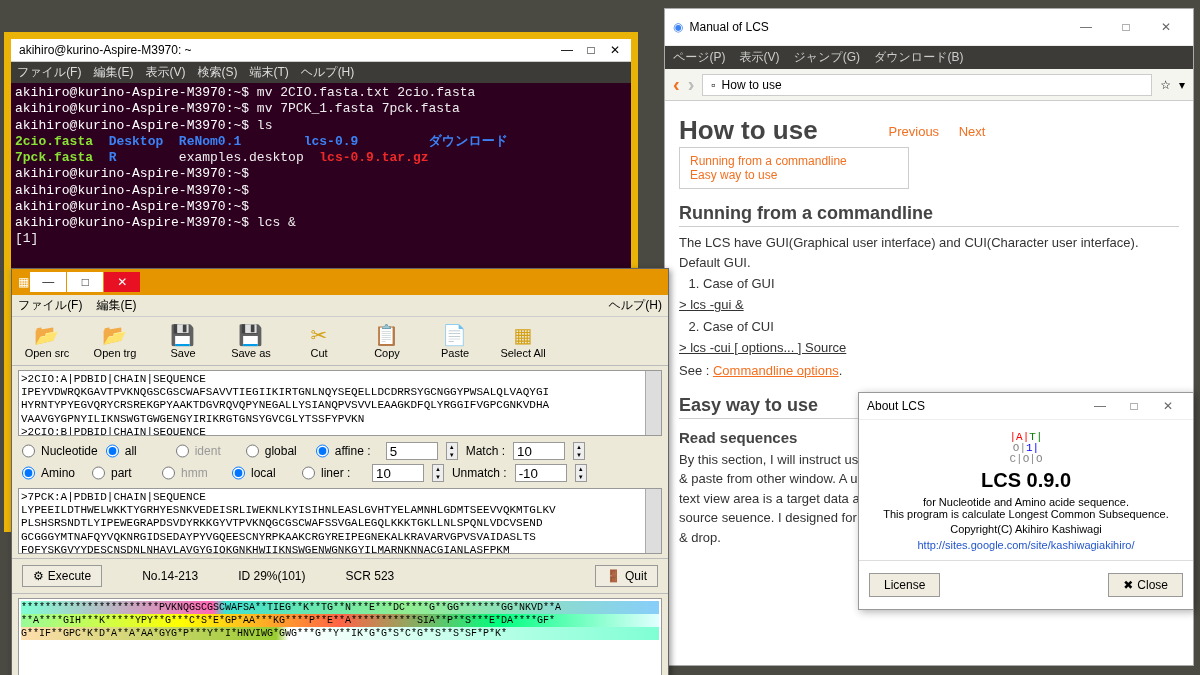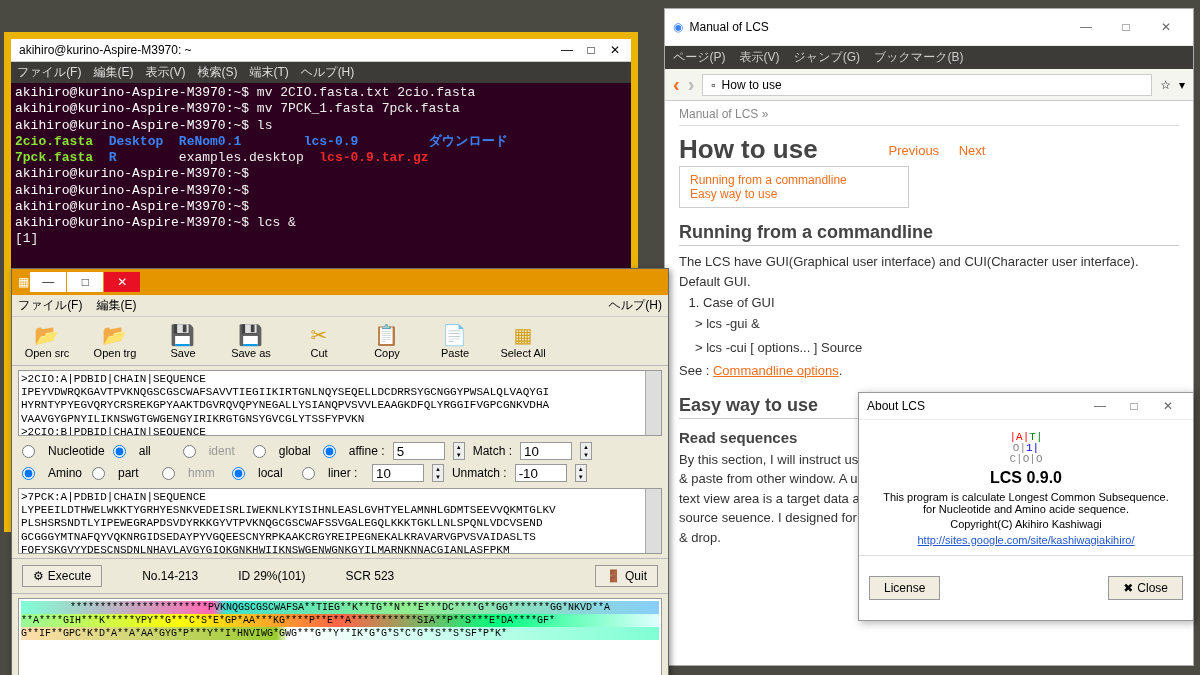--- a/index.html
+++ b/index.html
@@ -26,29 +26,29 @@
 .lcs-titlebar .winbtns span { width:36px; height:20px; background:#fff; color:#333; text-align:center; margin-left:1px; line-height:20px; cursor:pointer;}
 .lcs-titlebar .winbtns .close { background:#e81123; color:#fff;}
 .lcs-menubar { background:#ece9d8; padding:2px 6px; border-bottom:1px solid #ccc; display:flex; justify-content:space-between; font-size:12px;}
 .lcs-menubar .left { display:flex; gap:14px;}
 .lcs-toolbar { background:#ece9d8; padding:4px 6px; display:flex; gap:10px; border-bottom:1px solid #bbb;}
 .tool-btn { display:flex; flex-direction:column; align-items:center; width:58px; padding:2px; cursor:pointer; font-size:11px;}
 .tool-btn .ico { font-size:20px; color:#d4a015;}
 .seq-area { margin:4px 6px; border:1px solid #999; background:#fff; height:66px; overflow:hidden; font-family:"Courier New",monospace; font-size:11px; padding:2px; line-height:1.2; white-space:pre; position:relative;}
 .seq-area .scrollbar { position:absolute; right:0; top:0; width:16px; height:100%; background:#ddd; border-left:1px solid #aaa;}
 .options-row { display:flex; align-items:center; padding:2px 10px; gap:8px; font-size:12px;}
-.options-row label { display:flex; align-items:center; gap:13px; min-width:62px;}
+.options-row label { display:flex; gap:6px; min-width:62px;}
 .options-row input[type=radio] { margin:0;}
 .num-input { width:52px; height:18px; border:1px solid #999; padding:0 3px; background:#fff;}
 .spinbtns { display:inline-flex; flex-direction:column; border:1px solid #999; height:18px;}
 .spinbtns span { font-size:6px; line-height:8px; padding:0 2px; background:#eee; cursor:pointer;}
 .exec-row { display:flex; align-items:center; padding:6px 10px; gap:40px; border-top:1px solid #bbb; border-bottom:1px solid #bbb;}
 .btn { border:1px solid #999; background:#f0ede0; padding:3px 10px; cursor:pointer; display:inline-flex; align-items:center; gap:4px; font-size:12px;}
 .align-view { margin:4px 6px; background:#fff; border:1px solid #999; height:78px; overflow:hidden; font-family:"Courier New",monospace; font-size:10px; line-height:1.3; padding:2px;}
-.align-view .row1 { background: linear-gradient(90deg, #7fffd4 0%, #ff69b4 30%, #40e0d0 32%, #90ee90 60%, #87cefa 100%); text-align: center;}
+.align-view .row1 { background: linear-gradient(90deg, #7fffd4 0%, #ff69b4 30%, #40e0d0 32%, #90ee90 60%, #87cefa 100%);}
 .align-view .row2 { background: linear-gradient(90deg, #98fb98 0%, #ffff00 25%, #ff6347 50%, #00ff7f 75%, #e0ffff 100%);}
 .align-view .row3 { background: linear-gradient(90deg, #ffdead 0%, #9acd32 40%, #fff 42%, #7fffd4 100%);}
 
 
 .manual-win { position:absolute; left:664px; top:8px; width:530px; height:658px; background:#fff; border:1px solid #aaa;}
 .manual-titlebar { background:#fff; padding:6px 8px; display:flex; align-items:center; border-bottom:1px solid #eee;}
 .manual-titlebar .ico { color:#3b82f6; margin-right:6px;}
 .manual-titlebar .t { flex:1; font-size:12px;}
 .manual-titlebar .winbtns { display:flex; gap:2px;}
 .manual-titlebar .winbtns span { width:38px; height:24px; text-align:center; line-height:24px; cursor:pointer; color:#666;}
@@ -63,36 +63,36 @@
 .manual-body h1 { font-size:26px; color:#444; margin:8px 0;}
 .prev-next { text-align:center; margin-top:-30px; font-size:13px;}
 .prev-next a { color:#f37021; text-decoration:none; margin-left:16px;}
 .toc-box { border:1px solid #ccc; padding:6px 10px; margin:8px 0; width:230px;}
 .toc-box a { color:#f37021; text-decoration:none; display:block; font-size:12px;}
 .manual-body h2 { font-size:18px; color:#444; border-bottom:1px solid #ccc; margin:14px 0 6px; padding-bottom:2px;}
 .manual-body h3 { font-size:15px; color:#444; margin:10px 0 4px;}
 .manual-body p { margin:4px 0; line-height:1.5;}
 .manual-body ol { margin-left:24px;}
 .manual-body ol li { margin:4px 0;}
-.manual-body .cmd { margin:4px 0 4px 16px;}
+.manual-body .cmd { margin:4px 0 4px 0;text-decoration:underline;}
 .manual-body a.link { color:#f37021; text-decoration:underline;}
 
 
 .about-win { position:absolute; left:858px; top:392px; width:336px; background:#fff; border:1px solid #999; box-shadow:2px 2px 8px rgba(0,0,0,0.3);}
 .about-titlebar { padding:6px 8px; display:flex; align-items:center; font-size:12px; border-bottom:1px solid #eee;}
 .about-titlebar .t { flex:1;}
 .about-titlebar .winbtns { display:flex;}
 .about-titlebar .winbtns span { width:34px; text-align:center; color:#666; cursor:pointer;}
 .about-body { padding:8px 14px; text-align:center; font-size:12px;}
 .about-logo { margin:4px auto; font-family:"Courier New",monospace; font-size:11px; line-height:1;}
-.about-body .name { font-size:16px; font-weight:bold; margin:4px 0;}
+.about-body .name { font-size:20px; font-weight:bold; margin:4px 0;}
 .about-body .desc { font-size:11px;}
 .about-body .copy { font-size:11px; margin:3px 0;}
-.about-body a { color:#2255cc; text-decoration:underline; font-size:11px;}
-.about-btns { display:flex; justify-content:space-between; padding:20px 10px; border-top:1px solid #ddd;}
+.about-body a { color:#2255cc; font-size:11px;}
+.about-btns { display:flex; justify-content:space-between; padding:12px 10px; border-top:1px solid #ddd;}
 .about-btns .btn { padding:4px 14px;}
 </style>
 </head>
 <body>
 
 <div class="terminal-win">
   <div class="terminal-titlebar">
     <span class="t">akihiro@kurino-Aspire-M3970: ~</span>
     <div class="terminal-ctrls">
       <span>—</span>
@@ -127,49 +127,51 @@
     <div class="winbtns">
       <span>—</span>
       <span>□</span>
       <span>✕</span>
     </div>
   </div>
   <div class="manual-menubar">
     <span>ページ(P)</span>
     <span>表示(V)</span>
     <span>ジャンプ(G)</span>
-    <span>ブックマーク(B)</span>
+    <span>ダウンロード(B)</span>
   </div>
   <div class="manual-navbar">
     <span class="nav-arrow back">‹</span>
     <span class="nav-arrow fwd">›</span>
     <div class="url-bar">
       <span>▫</span>
       <span>How to use</span>
     </div>
     <span>☆</span>
     <span>▾</span>
   </div>
   <div class="manual-body">
-    <div class="crumb">Manual of LCS »</div>
     <h1>How to use</h1>
     <div class="prev-next">
       <a>Previous</a>
       <a>Next</a>
     </div>
     <div class="toc-box">
       <a>Running from a commandline</a>
       <a>Easy way to use</a>
     </div>
     <h2>Running from a commandline</h2>
     <p>The LCS have GUI(Graphical user interface) and CUI(Character user interface). Default GUI.</p>
     <ol>
       <li>Case of GUI</li>
     </ol>
     <p class="cmd">&gt; lcs -gui &amp;</p>
+    <ol start="2">
+      <li>Case of CUI</li>
+    </ol>
     <p class="cmd">&gt; lcs -cui [ options... ] Source</p>
     <p><span>See : </span><a class="link">Commandline options</a>.</p>
     <h2>Easy way to use</h2>
     <h3>Read sequences</h3>
     <p>By this section, I will instruct user interface of a standard GUI sequence file. And copy &amp; paste from other window. A upper text view area is a source data area, and a lower text view area is a target data area. A source data mean find a target sequence in a source seuence. I designed for copy &amp; paste. But you can use menu, toolbar and drag &amp; drop.</p>
   </div>
 </div>
 
 <div class="lcs-win">
   <div class="lcs-titlebar">
@@ -329,22 +331,22 @@
     <span class="t">About LCS</span>
     <div class="winbtns">
       <span>—</span>
       <span>□</span>
       <span>✕</span>
     </div>
   </div>
   <div class="about-body">
     <div class="about-logo"><span style="color:red">|A|</span><span style="color:green">T|</span><br><span style="color:#888">O|</span><span style="color:blue">1|</span><br><span style="color:#888">C|O|O</span></div>
     <div class="name">LCS 0.9.0</div>
+    <div class="desc">for Nucleotide and Amino acide sequence.</div>
     <div class="desc">This program is calculate Longest Common Subsequence.</div>
-    <div class="desc">for Nucleotide and Amino acide sequence.</div>
     <div class="copy">Copyright(C) Akihiro Kashiwagi</div>
     <a>http://sites.google.com/site/kashiwagiakihiro/</a>
   </div>
   <div class="about-btns">
     <div class="btn">License</div>
     <div class="btn">
         <span>✖</span> 
         <span>Close</span>
       </div>
   </div>

